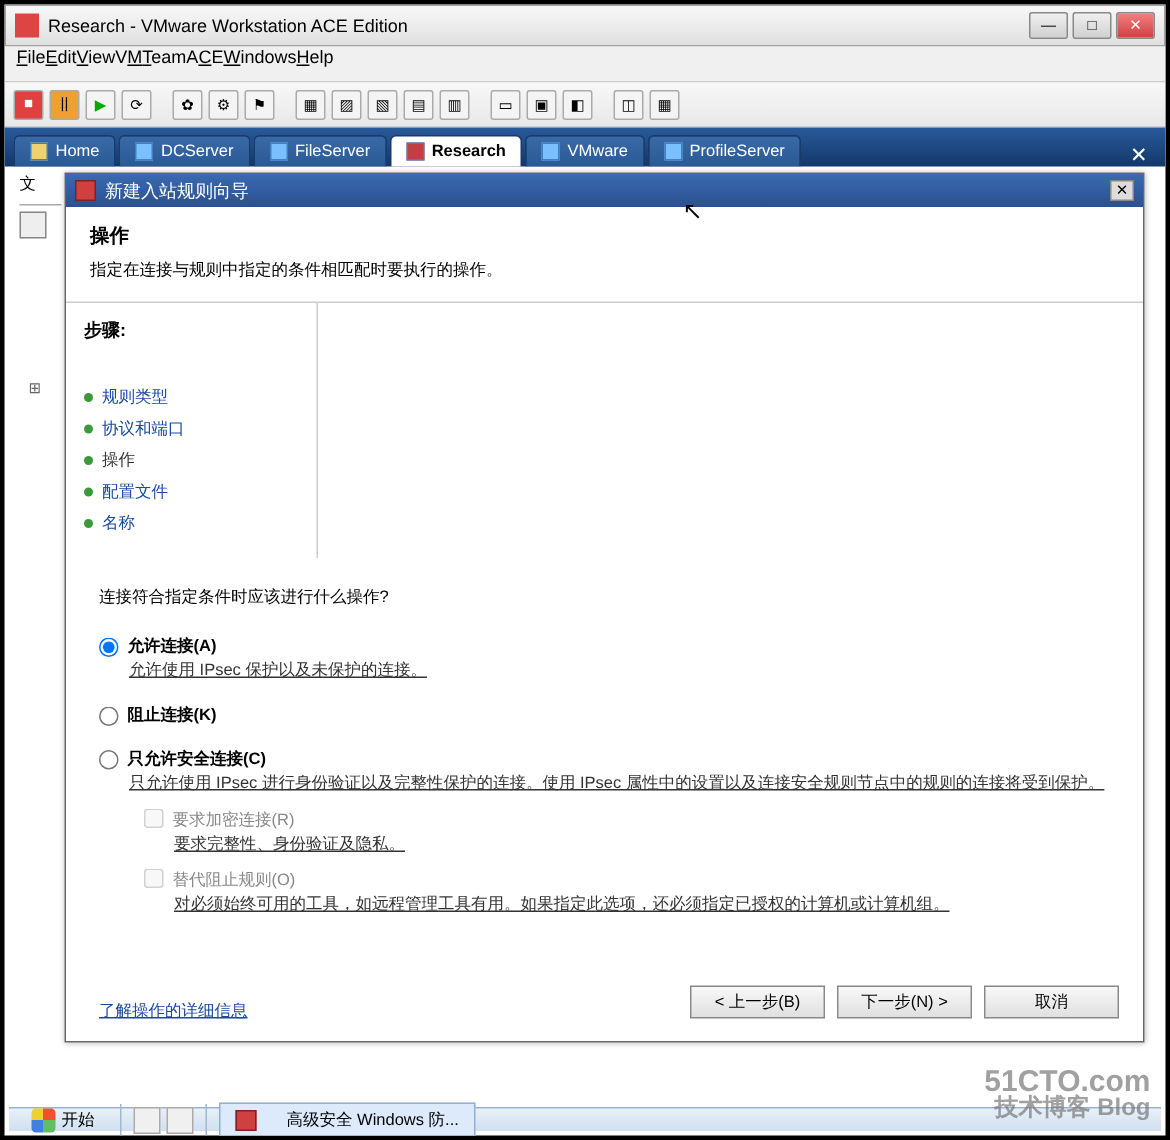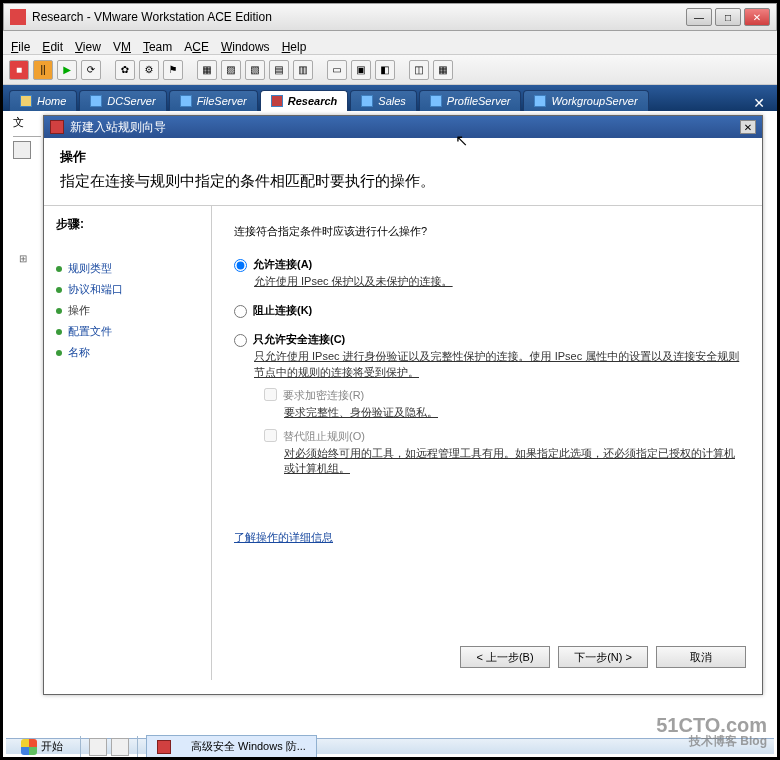--- a/index.html
+++ b/index.html
@@ -2,44 +2,44 @@
 <html><head>
 <meta charset="utf-8">
 <style>
 * { box-sizing: border-box; margin: 0; padding: 0; font-family: "Segoe UI", Tahoma, sans-serif; }
 body { background: #fff; width: 780px; height: 760px; overflow: hidden; position: relative; border: 3px solid #000; }
 .outer-title { background: linear-gradient(#f8f8f8,#e0e0e0); border: 1px solid #a0a0a0; height: 28px; display:flex; align-items:center; padding:0 6px; font-size:12px; }
 .outer-title .vm-icon { width:16px; height:16px; margin-right:6px; background:#d44; display:inline-block; }
 .outer-title .spacer { flex:1; }
 .winbtn { width:26px; height:18px; border:1px solid #888; margin-left:3px; display:flex; align-items:center; justify-content:center; font-size:10px; background:linear-gradient(#f0f0f0,#d0d0d0); border-radius:2px;}
 .winbtn.close { background:linear-gradient(#f08080,#d04040); color:#fff; }
-.menubar { background:#f0f0f0; border-bottom:1px solid #ccc; height:24px; display:flex; align-items:flex-end; padding:0 8px; font-size:12px; gap:12px; }
+.menubar { background:#f0f0f0; border-bottom:1px solid #ccc; height:24px; display:flex; align-items:flex-start; padding:0 8px; font-size:12px; gap:0; }
 .menubar span u { text-decoration: underline; }
 .toolbar { background:linear-gradient(#f8f8f8,#e8e8e8); border-bottom:1px solid #ccc; height:30px; display:flex; align-items:center; padding:0 6px; gap:4px; }
 .tbtn { width:20px; height:20px; border:1px solid #aaa; background:#f4f4f4; border-radius:2px; display:flex; align-items:center; justify-content:center; font-size:10px; }
 .tbtn.red { background:#e04040; color:#fff; }
 .tbtn.org { background:#f0a030; }
 .tbtn.grn { color:#0a0; }
 .tsep { width:6px; }
 .tabstrip { background:linear-gradient(#2a5a9a,#12386a); height:26px; display:flex; align-items:flex-end; padding:0 6px; position:relative; }
-.tab { display:flex; align-items:flex-end; gap:5px; padding:4px 10px; font-size:11px; color:#fff; background:linear-gradient(#3a6aa5,#2a5a95); border-radius:4px 4px 0 0; margin-right:2px; border:1px solid #1a3a6a; border-bottom:none;font-style:italic; }
+.tab { display:flex; align-items:flex-end; gap:5px; padding:4px 10px; font-size:11px; color:#fff; background:linear-gradient(#3a6aa5,#2a5a95); border-radius:4px 4px 0 0; margin-right:2px; border:1px solid #1a3a6a; border-bottom:none; }
 .tab.active { background:#fff; color:#000; font-weight:bold; }
 .tab-icon { width:12px; height:12px; background:#7ac0ff; border:1px solid #4080c0; }
 .tab-icon.home { background:#f0d070; }
 .tab.active .tab-icon { background:#c04040; }
 .tabstrip .closex { margin-left:auto; color:#fff; font-size:14px; padding:0 6px; }
 .inner-window { position:absolute; left:40px; top:112px; width:720px; height:580px; border:1px solid #666; background:#fff; box-shadow:0 0 4px rgba(0,0,0,.3); }
 .inner-title { background:linear-gradient(#3a6ab0,#2a5090); color:#fff; height:22px; display:flex; align-items:center; padding:0 6px; font-size:12px; }
 .inner-title .shield { width:14px; height:14px; background:#d04040; border:1px solid #802020; margin-right:6px; }
 .inner-title .sp { flex:1; }
 .inner-title .x { width:16px; height:14px; background:#ddd; color:#000; display:flex; align-items:center; justify-content:center; font-size:10px; border:1px solid #888; }
 .header-zone { padding:10px 16px 14px; border-bottom:1px solid #ccc; }
 .header-zone h2 { font-size:13px; font-weight:bold; margin-bottom:6px; }
-.header-zone p { font-size:15px; }
-.wiz-body { display:flex; height:474px; }
+.header-zone p { font-size:11px; }
+.wiz-body { display:flex; height:474px;flex-direction:column; }
 .steps { width:168px; border-right:1px solid #ccc; background:#fff; padding:10px 12px; }
 .steps h4 { font-size:12px; margin-bottom:8px; }
 .steps ul { list-style:none;margin-top:28px; }
 .steps li { font-size:11px; color:#1a4aa0; margin:6px 0; display:flex; align-items:center; gap:6px; cursor:pointer; }
 .steps li.current { color:#333; }
 .bullet { width:6px; height:6px; border-radius:50%; background:#3a9a3a; flex-shrink:0; }
 .content { flex:1; padding:18px 18px 10px 22px; font-size:11px; position:relative; }
 .content .q { margin-bottom:18px; }
 .opt { margin:8px 0 14px; }
 .opt label { display:flex; align-items:flex-end; gap:6px; }
@@ -57,21 +57,21 @@
 .left-strip .sq { width:18px; height:18px; border:1px solid #888; background:#eee; margin:4px 0; }
 .taskbar { position:absolute; left:3px; right:3px; bottom:3px; height:16px; background:linear-gradient(#e8f0f8,#d0e0f0); border-top:1px solid #95b0d0; display:flex; align-items:center; padding:0 6px; gap:8px; font-size:11px; }
 .taskbar .start { display:flex; align-items:center; gap:4px; padding:2px 8px; border:1px solid transparent; }
 .taskbar .winflag { width:16px; height:16px; background:conic-gradient(#f05030 0 25%, #60c060 0 50%, #4080e0 0 75%, #f0d030 0); border-radius:3px; }
 .taskbar .tray { display:flex; gap:4px; }
 .taskbar .tray div { width:18px; height:18px; border:1px solid #aaa; background:#f0f0f0; }
 .taskbar .tbsep { width:1px; height:22px; background:#a0b8d0; }
 .taskbar .taskbtn { border:1px solid #90b0d0; background:#dceafc; padding:3px 10px; display:flex; align-items:center; gap:20px; }
 .taskbar .taskbtn .shield { width:14px; height:14px; background:#d04040; border:1px solid #802020; }
 .wm { position:absolute; right:10px; bottom:10px; color:rgba(120,120,120,.7); font-size:20px; font-weight:bold; text-align:right; line-height:1; pointer-events:none; }
-.wm small { font-size:12px; display:block; }
+.wm small { font-size:16px; display:block; }
 .cursor { position:absolute; left:452px; top:128px; font-size:16px; pointer-events:none; }
 .tree-plus { position:absolute; left:16px; top:250px; font-size:10px; color:#666; }
 </style>
 </head>
 <body>
 
 <div class="outer-title">
   <span class="vm-icon"></span>
   <span>Research - VMware Workstation ACE Edition</span>
   <span class="spacer"></span>
@@ -127,29 +127,25 @@
   <div class="tab">
       <span class="tab-icon"></span>
       <span>FileServer</span>
     </div>
   <div class="tab active">
       <span class="tab-icon"></span>
       <span>Research</span>
     </div>
   <div class="tab">
       <span class="tab-icon"></span>
-      <span>Sales</span>
+      <span>VMware</span>
     </div>
   <div class="tab">
       <span class="tab-icon"></span>
       <span>ProfileServer</span>
-    </div>
-  <div class="tab">
-      <span class="tab-icon"></span>
-      <span>WorkgroupServer</span>
     </div>
   <span class="closex">✕</span>
 </div>
 
 <div class="left-strip">
   <div class="lbl">文</div>
   <div style="border-bottom:1px solid #aaa; margin:4px 0;"></div>
   <div class="sq"></div>
 </div>
 <div class="tree-plus">⊞</div>

